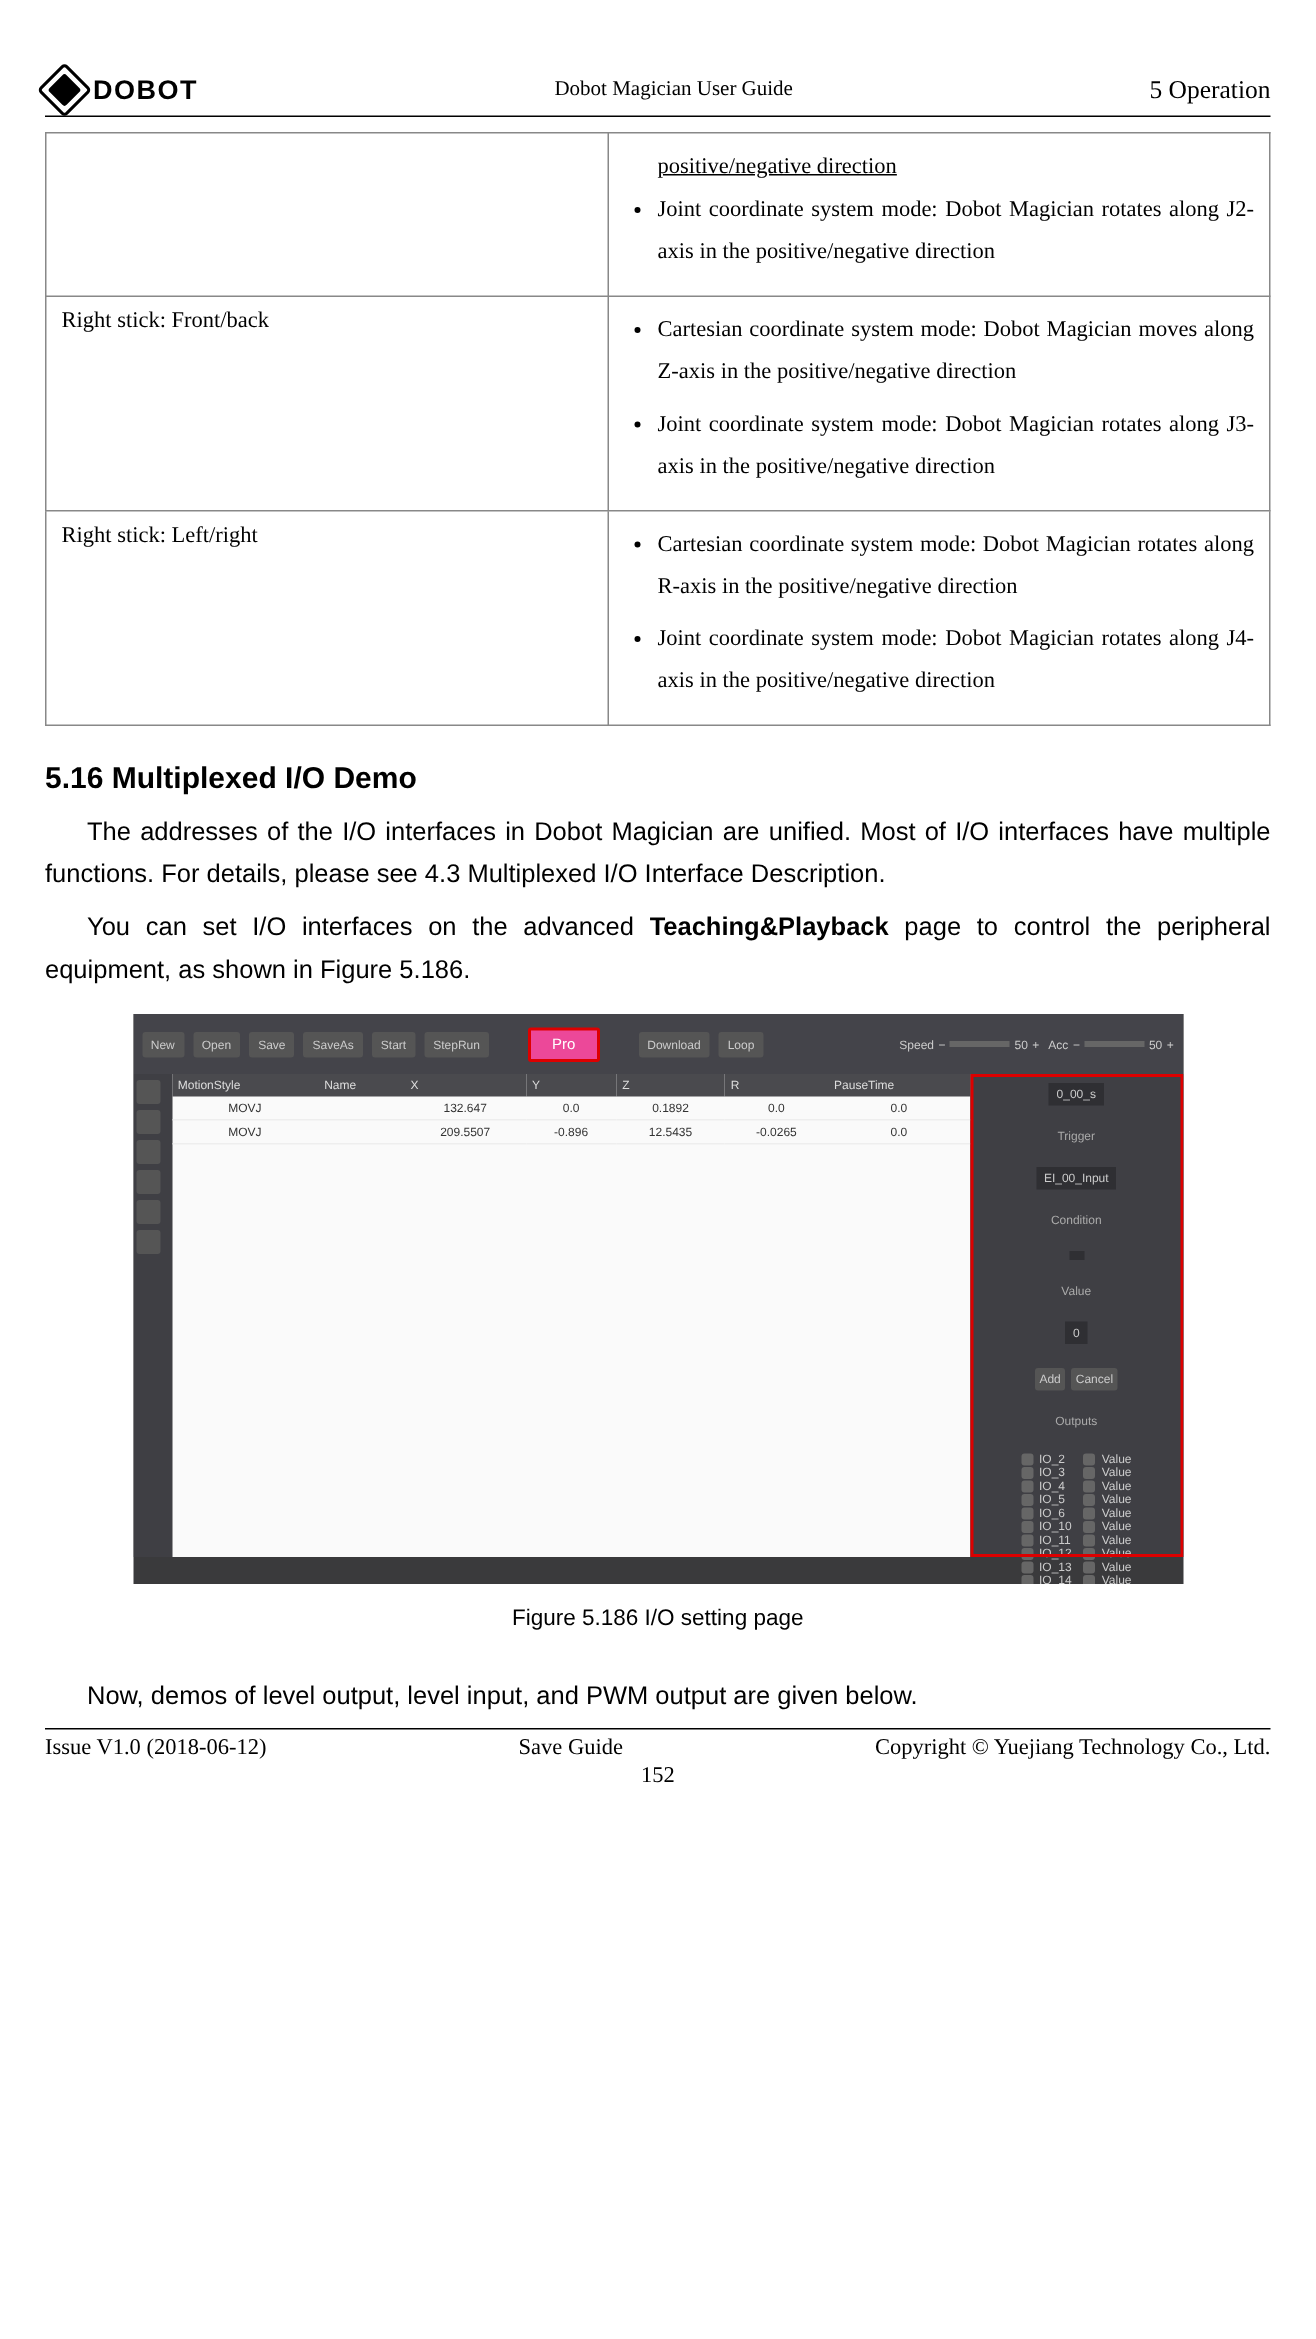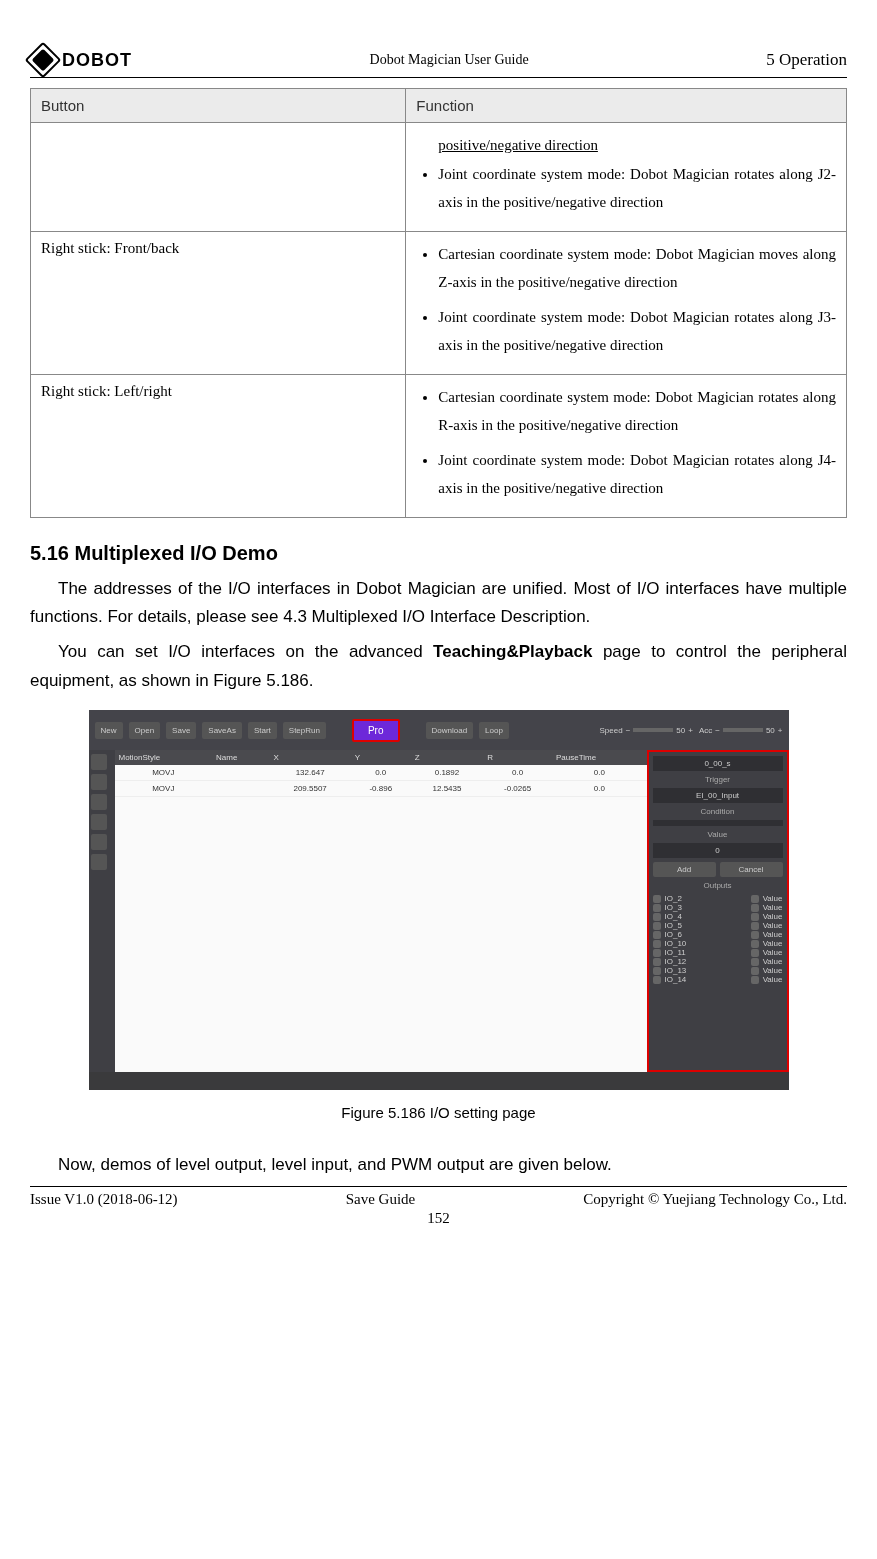--- a/index.html
+++ b/index.html
@@ -133,21 +133,21 @@
     gap: 6px;
     padding: 0 6px;
   }
   .ss-btn {
     background: #555;
     padding: 4px 6px;
     border-radius: 2px;
     font-size: 8px;
   }
   .ss-pro {
-    background: #6d28d9;
+    background: #ec4899;
     color: #fff;
     padding: 4px 14px;
     border: 2px solid #d00;
     border-radius: 2px;
     font-size: 10px;
   }
   .ss-slider {
     display: flex;
     align-items: center;
     gap: 3px;
@@ -196,23 +196,24 @@
   .ss-main td {
     padding: 3px 4px;
     border-bottom: 1px solid #eee;
   }
   .ss-right {
     width: 130px;
     background: #3f3f44;
     padding: 6px;
     display: flex;
     flex-direction: column;
-    gap: 4px;
+    gap: 16px;
     outline: 2px solid #d00;
     outline-offset: -2px;
+    align-items: center;
   }
   .ss-field {
     background: #2f2f33;
     padding: 3px 5px;
     font-size: 8px;
     color: #ccc;
   }
   .ss-label {
     font-size: 8px;
     color: #aaa;
@@ -271,24 +272,20 @@
   <div class="logo-wrap">
     <div class="logo-mark"></div>
     <span>DOBOT</span>
   </div>
   <div class="header-center">Dobot Magician User Guide</div>
   <div class="header-right">5 Operation</div>
 </div>
 
 <table class="main-table">
   <tbody>
-      <tr>
-    <th>Button</th>
-    <th>Function</th>
-  </tr>
   <tr>
     <td class="btn-cell"></td>
     <td class="func-cell">
       <div style="padding-left:22px;line-height:1.9;text-decoration:underline;">positive/negative direction</div>
       <ul>
             <li>Joint coordinate system mode: Dobot Magician rotates along J2-axis in the positive/negative direction</li>
           </ul>
     </td>
   </tr>
   <tr>

